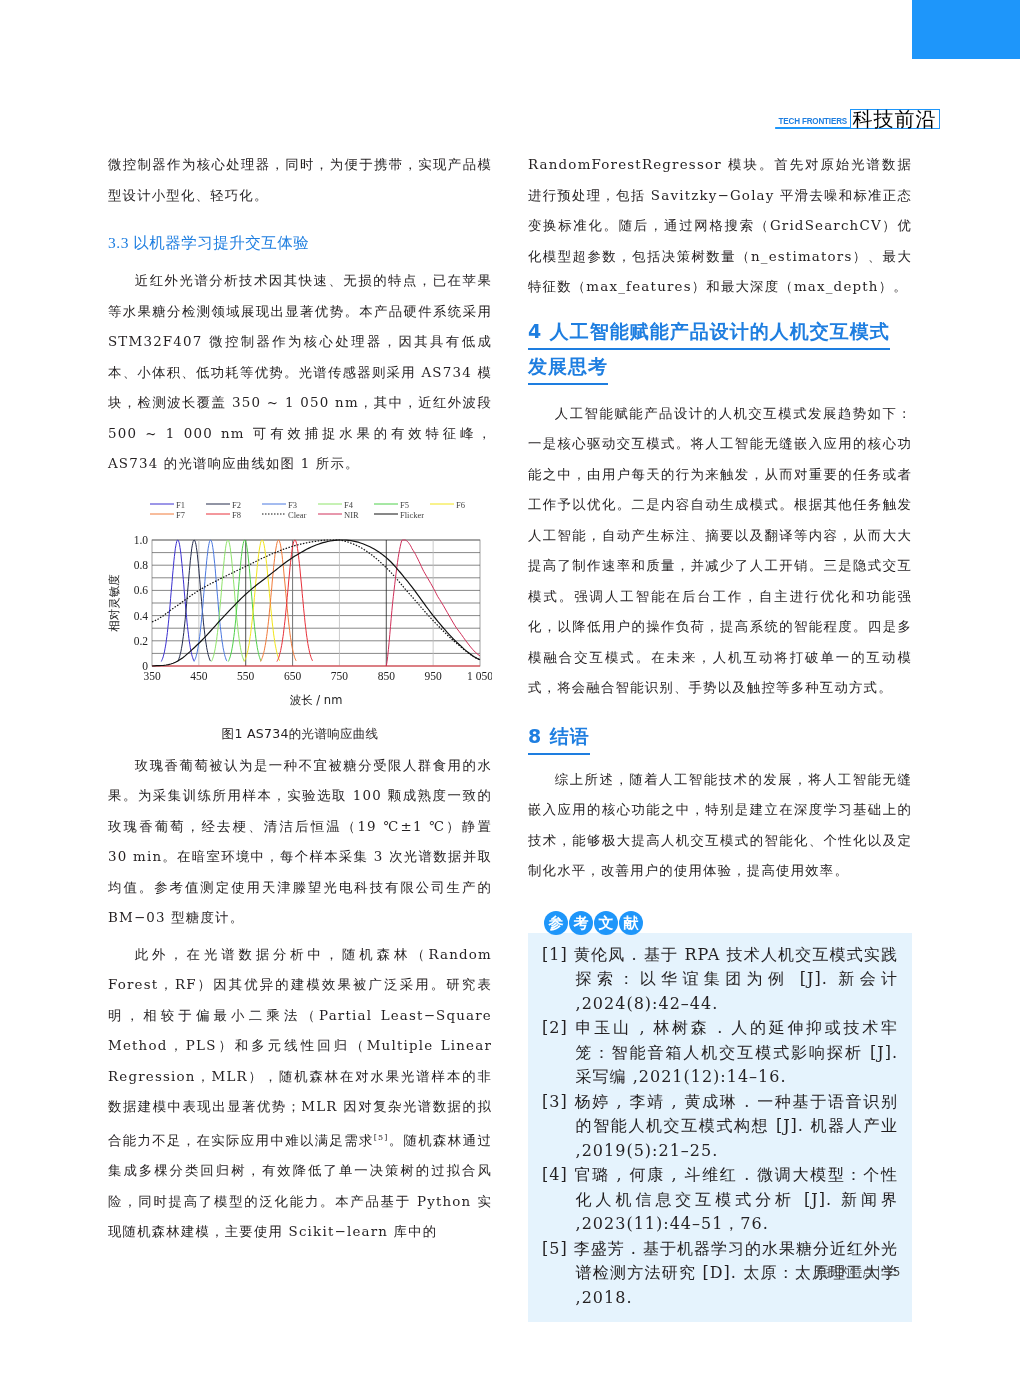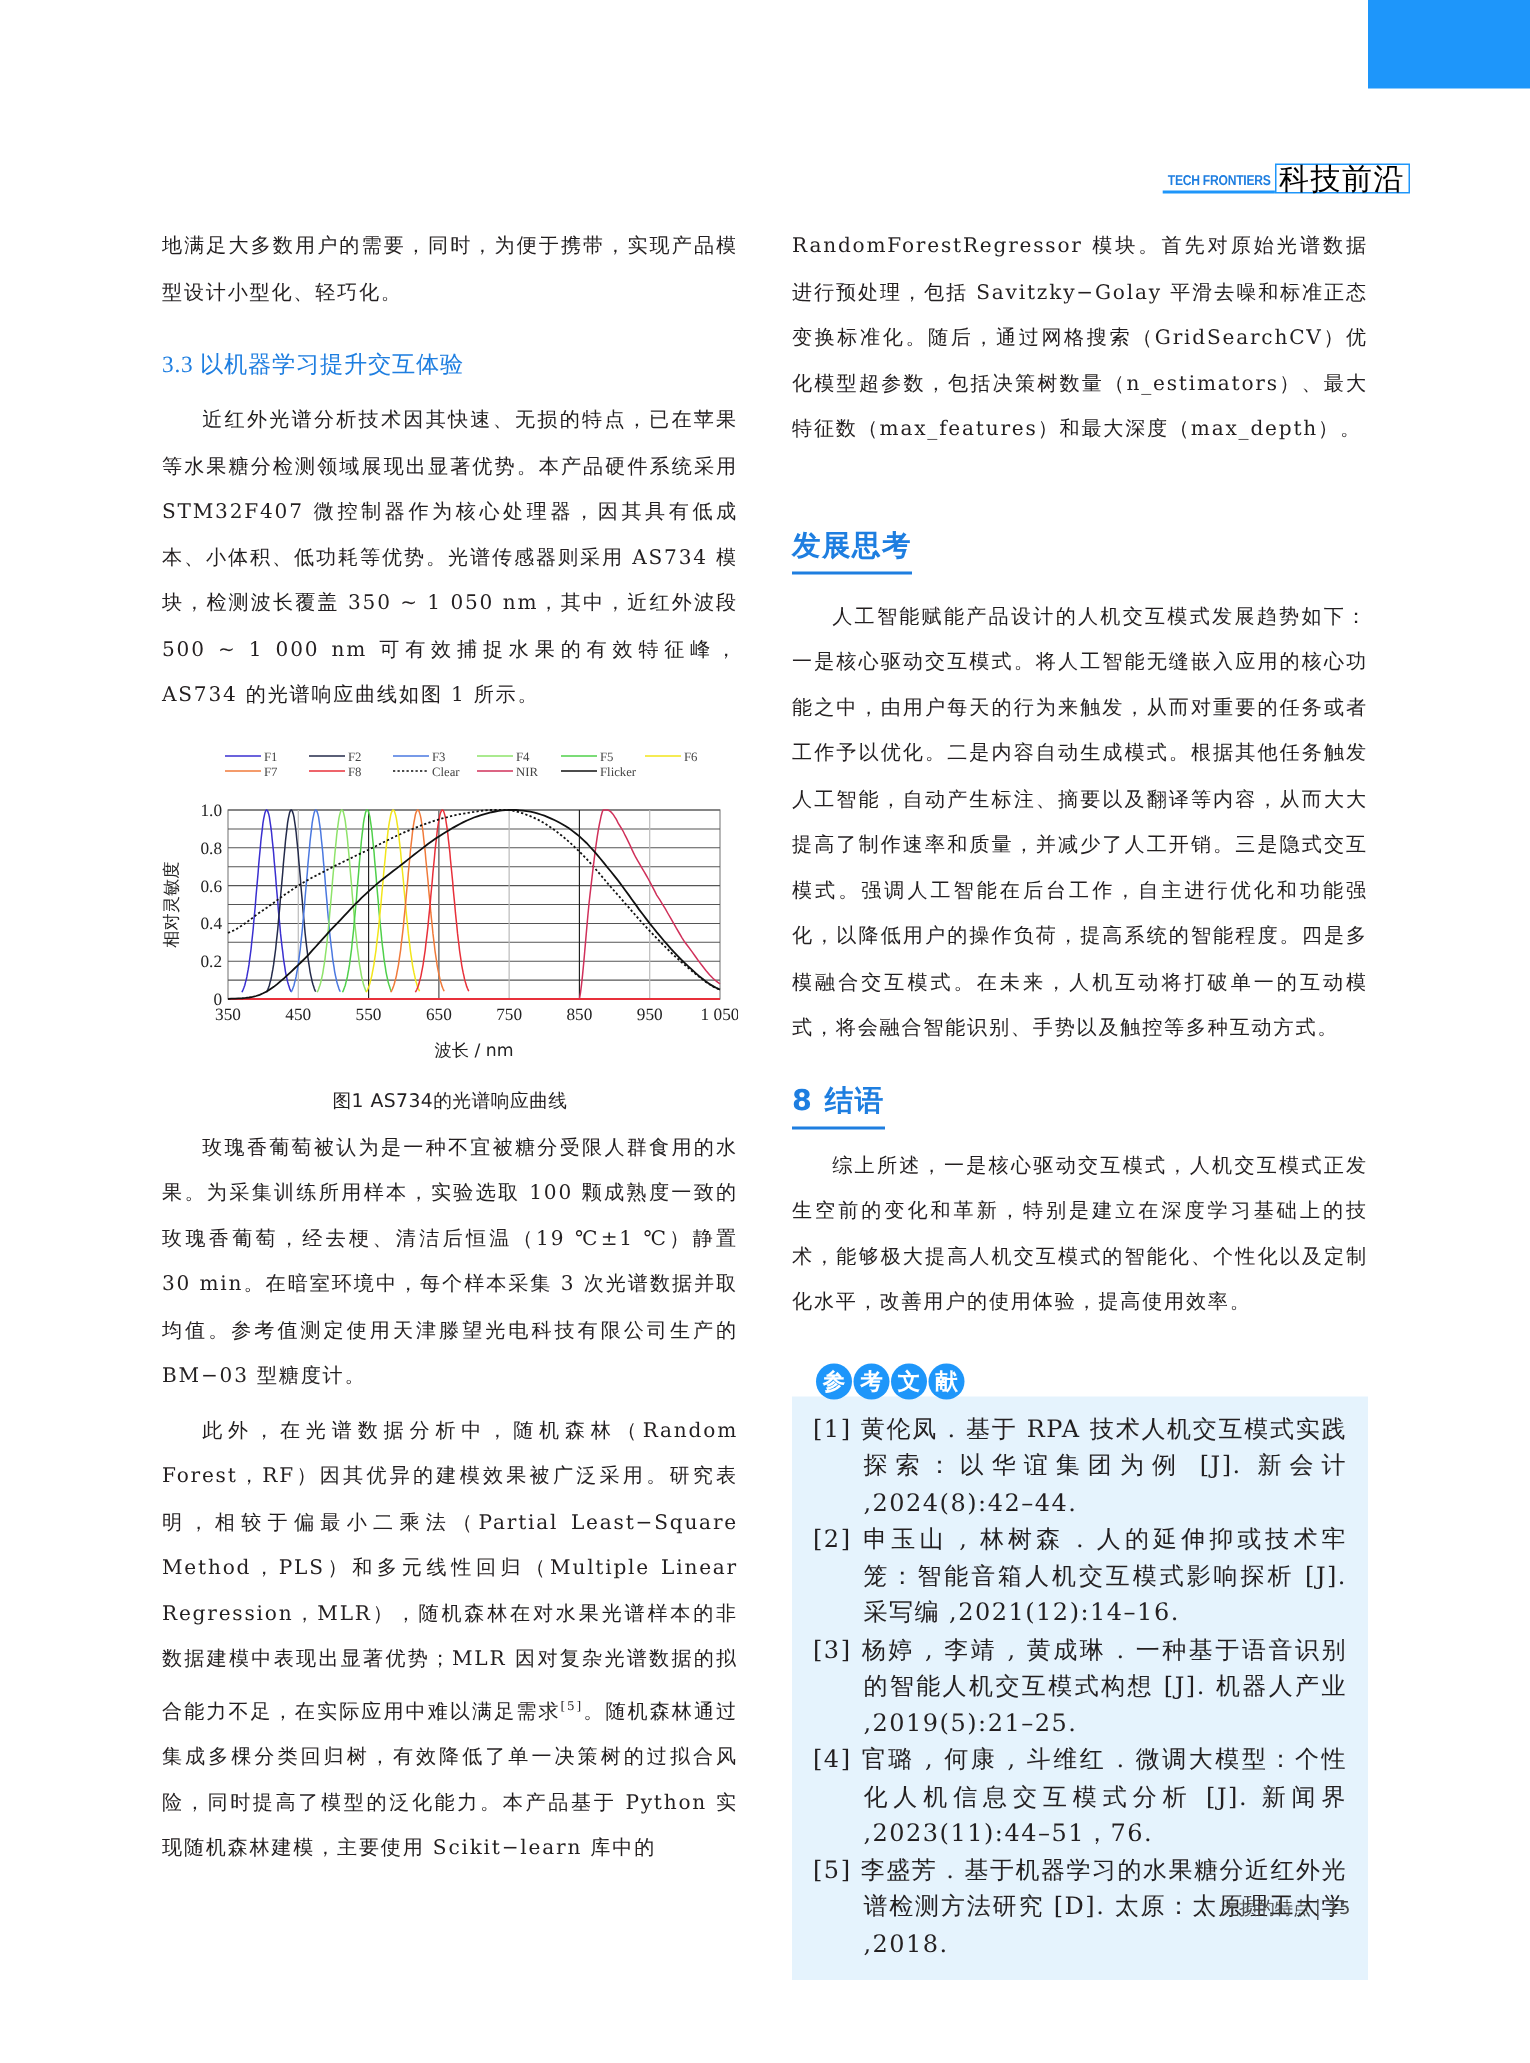--- a/index.html
+++ b/index.html
@@ -33,21 +33,21 @@
 </head>
 <body>
 
 <div class="corner"></div>
 <div class="hdr">
   <span class="hdr-en">TECH FRONTIERS</span>
   <span class="hdr-cn">科技前沿</span>
 </div>
 
 <div class="col left">
-  <p class="t">地满足大多数用户的需要，同时，为便于携带，实现产品模型设计小型化、轻巧化。</p>
+  <p class="t">微控制器作为核心处理器，同时，为便于携带，实现产品模型设计小型化、轻巧化。</p>
   <h3 class="sec" style="margin-top:22px;margin-bottom:12px;">3.3  以机器学习提升交互体验</h3>
   <p class="t ind">近红外光谱分析技术因其快速、无损的特点，已在苹果等水果糖分检测领域展现出显著优势。本产品硬件系统采用 STM32F407 微控制器作为核心处理器，因其具有低成本、小体积、低功耗等优势。光谱传感器则采用 AS734 模块，检测波长覆盖 350 ~ 1 050 nm，其中，近红外波段 500 ~ 1 000 nm 可有效捕捉水果的有效特征峰，AS734 的光谱响应曲线如图 1 所示。</p>
 
   <div class="chart-wrap" style="margin-top:14px;">
     <svg id="chart" width="384" height="215">
         <rect x="44" y="46" width="328" height="126" fill="#fff" stroke="#888" stroke-width="0.8"></rect>
         <line x1="44" x2="372" y1="159.4" y2="159.4" stroke="#555" stroke-width="0.7"></line>
         <line x1="44" x2="372" y1="146.8" y2="146.8" stroke="#555" stroke-width="0.7"></line>
         <line x1="44" x2="372" y1="134.2" y2="134.2" stroke="#555" stroke-width="0.7"></line>
         <line x1="44" x2="372" y1="121.6" y2="121.6" stroke="#555" stroke-width="0.7"></line>
@@ -118,28 +118,28 @@
   </div>
   <div class="cap" style="margin-top:-8px;">图1   AS734的光谱响应曲线</div>
 
   <p class="t ind" style="margin-top:8px;">玫瑰香葡萄被认为是一种不宜被糖分受限人群食用的水果。为采集训练所用样本，实验选取 100 颗成熟度一致的玫瑰香葡萄，经去梗、清洁后恒温（19 ℃±1 ℃）静置 30 min。在暗室环境中，每个样本采集 3 次光谱数据并取均值。参考值测定使用天津滕望光电科技有限公司生产的 BM−03 型糖度计。</p>
   <p class="t ind" style="margin-top:6px;"><span>此外，在光谱数据分析中，随机森林（Random Forest，RF）因其优异的建模效果被广泛采用。研究表明，相较于偏最小二乘法（Partial Least−Square Method，PLS）和多元线性回归（Multiple Linear Regression，MLR），随机森林在对水果光谱样本的非数据建模中表现出显著优势；MLR 因对复杂光谱数据的拟合能力不足，在实际应用中难以满足需求</span><sup>[5]</sup><span>。随机森林通过集成多棵分类回归树，有效降低了单一决策树的过拟合风险，同时提高了模型的泛化能力。本产品基于 Python 实现随机森林建模，主要使用 Scikit−learn 库中的</span></p>
 </div>
 
 <div class="col right">
   <p class="t">RandomForestRegressor 模块。首先对原始光谱数据进行预处理，包括 Savitzky−Golay 平滑去噪和标准正态变换标准化。随后，通过网格搜索（GridSearchCV）优化模型超参数，包括决策树数量（n_estimators）、最大特征数（max_features）和最大深度（max_depth）。</p>
   <h2 class="big" style="margin-top:12px;">
-    <br>
+    <span>4 人工智能赋能产品设计的人机交互模式</span><br>
     <span>发展思考</span>
   </h2>
   <p class="t ind" style="margin-top:14px;">人工智能赋能产品设计的人机交互模式发展趋势如下：一是核心驱动交互模式。将人工智能无缝嵌入应用的核心功能之中，由用户每天的行为来触发，从而对重要的任务或者工作予以优化。二是内容自动生成模式。根据其他任务触发人工智能，自动产生标注、摘要以及翻译等内容，从而大大提高了制作速率和质量，并减少了人工开销。三是隐式交互模式。强调人工智能在后台工作，自主进行优化和功能强化，以降低用户的操作负荷，提高系统的智能程度。四是多模融合交互模式。在未来，人机互动将打破单一的互动模式，将会融合智能识别、手势以及触控等多种互动方式。</p>
   <h2 class="big" style="margin-top:16px;">
     <span>8 结语</span>
   </h2>
-  <p class="t ind" style="margin-top:10px;">综上所述，一是核心驱动交互模式，人机交互模式正发生空前的变化和革新，特别是建立在深度学习基础上的技术，能够极大提高人机交互模式的智能化、个性化以及定制化水平，改善用户的使用体验，提高使用效率。</p>
+  <p class="t ind" style="margin-top:10px;">综上所述，随着人工智能技术的发展，将人工智能无缝嵌入应用的核心功能之中，特别是建立在深度学习基础上的技术，能够极大提高人机交互模式的智能化、个性化以及定制化水平，改善用户的使用体验，提高使用效率。</p>
 
   <div style="margin-top:24px;">
     <div class="refhead" style="margin-left:16px;">
       <span>参</span>
       <span>考</span>
       <span>文</span>
       <span>献</span>
     </div>
     <div class="refbox">
       <div class="ref">[1] 黄伦凤 . 基于 RPA 技术人机交互模式实践探索：以华谊集团为例 [J]. 新会计 ,2024(8):42–44.</div>

